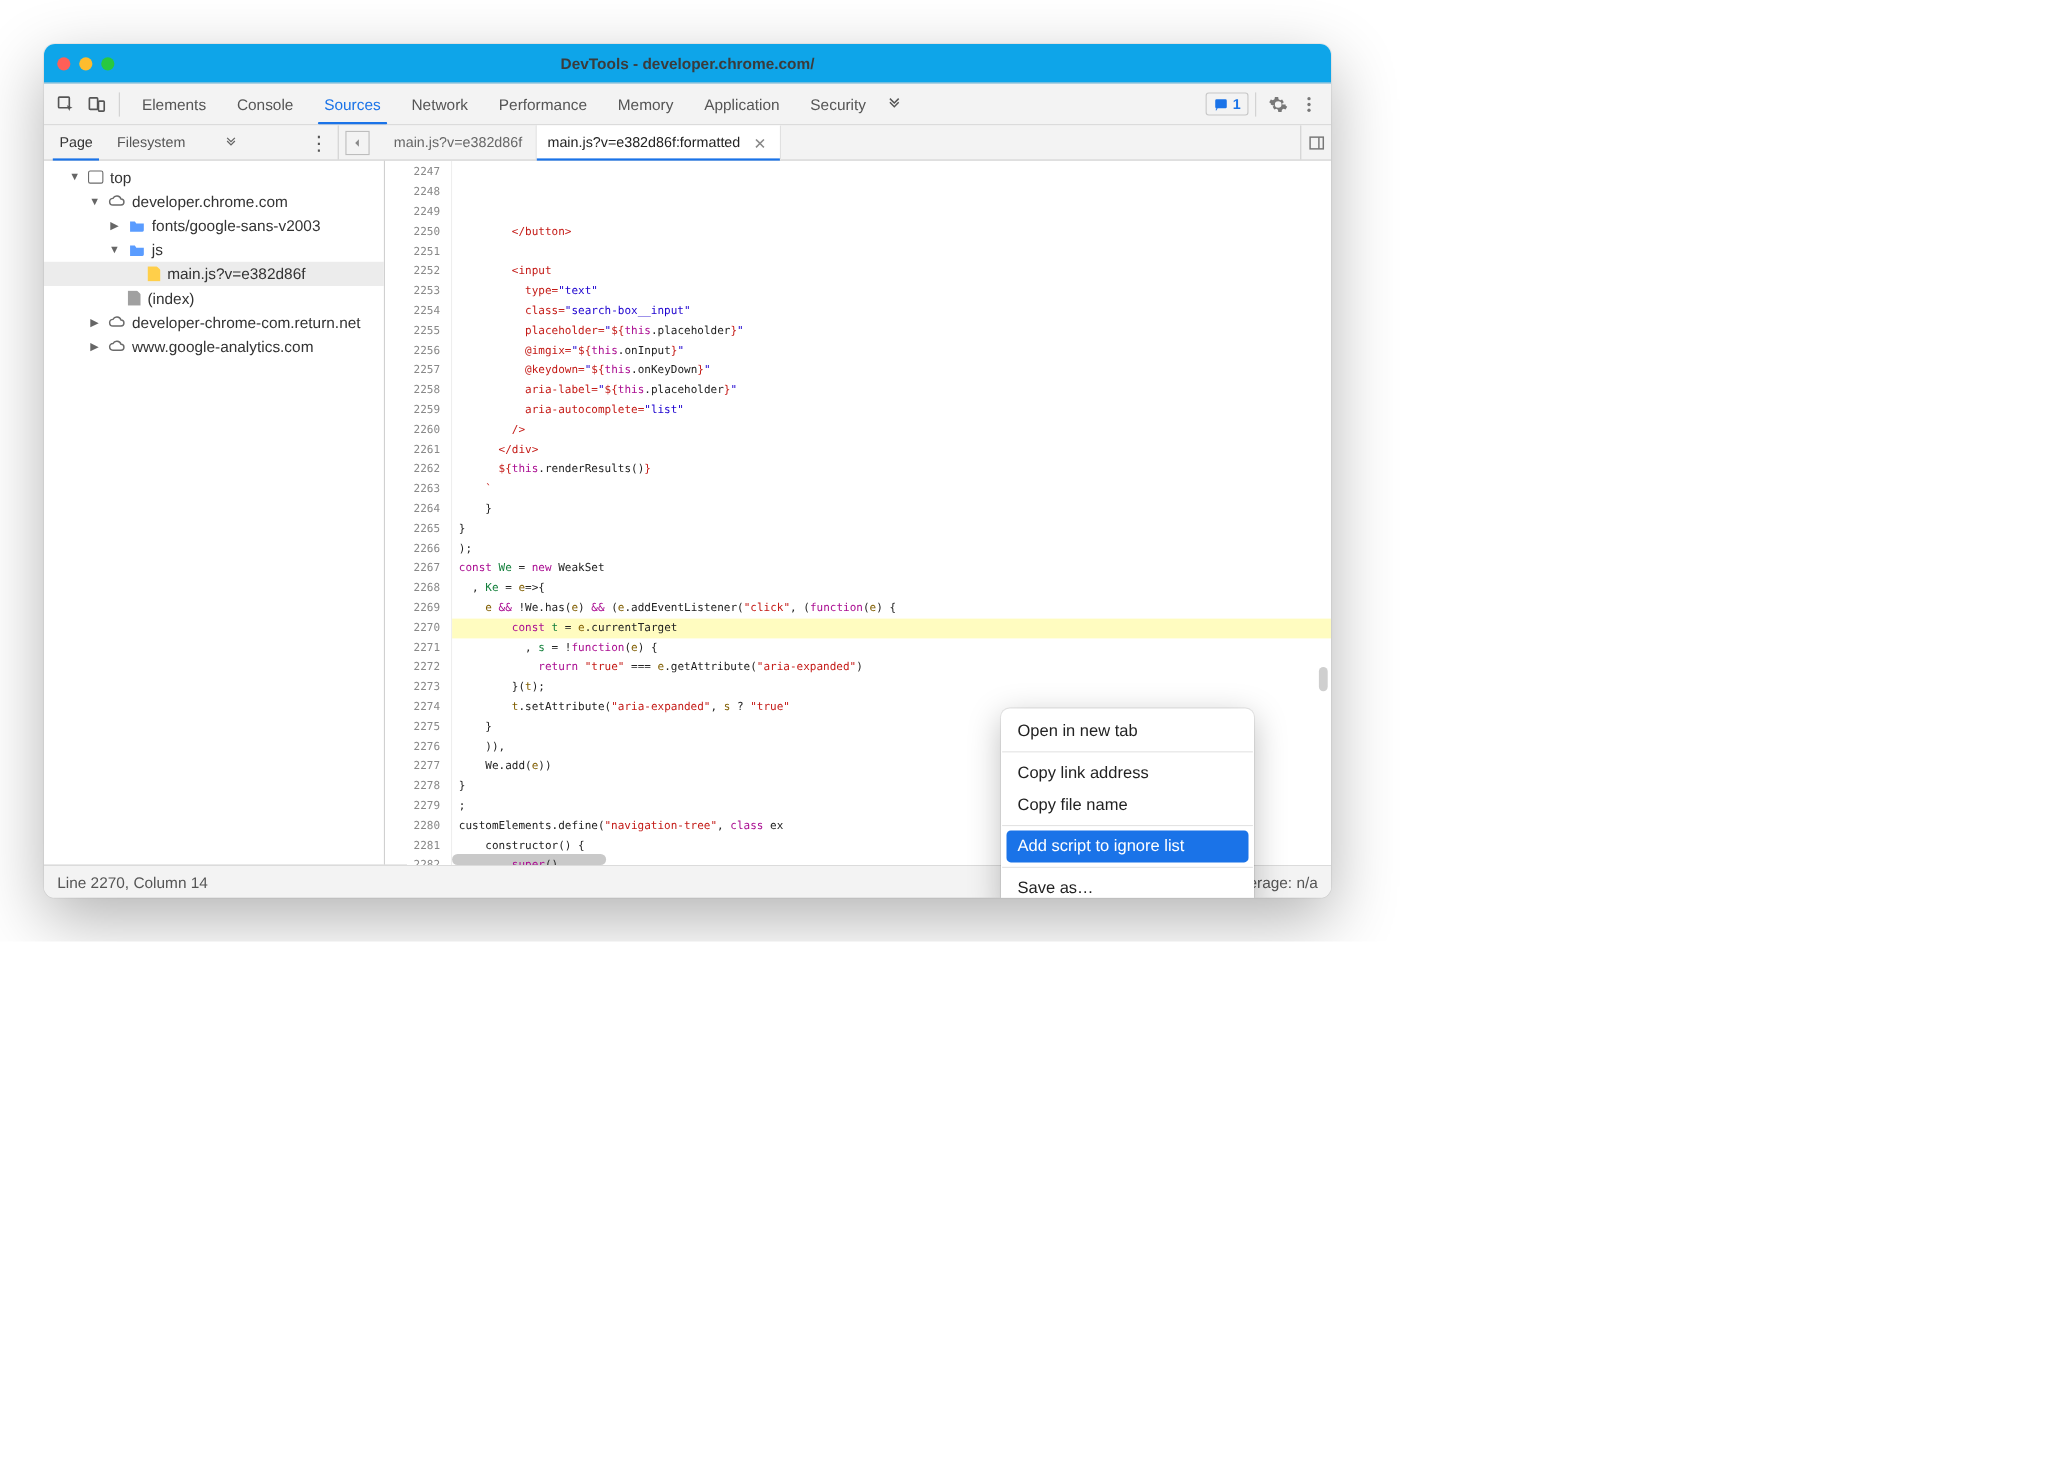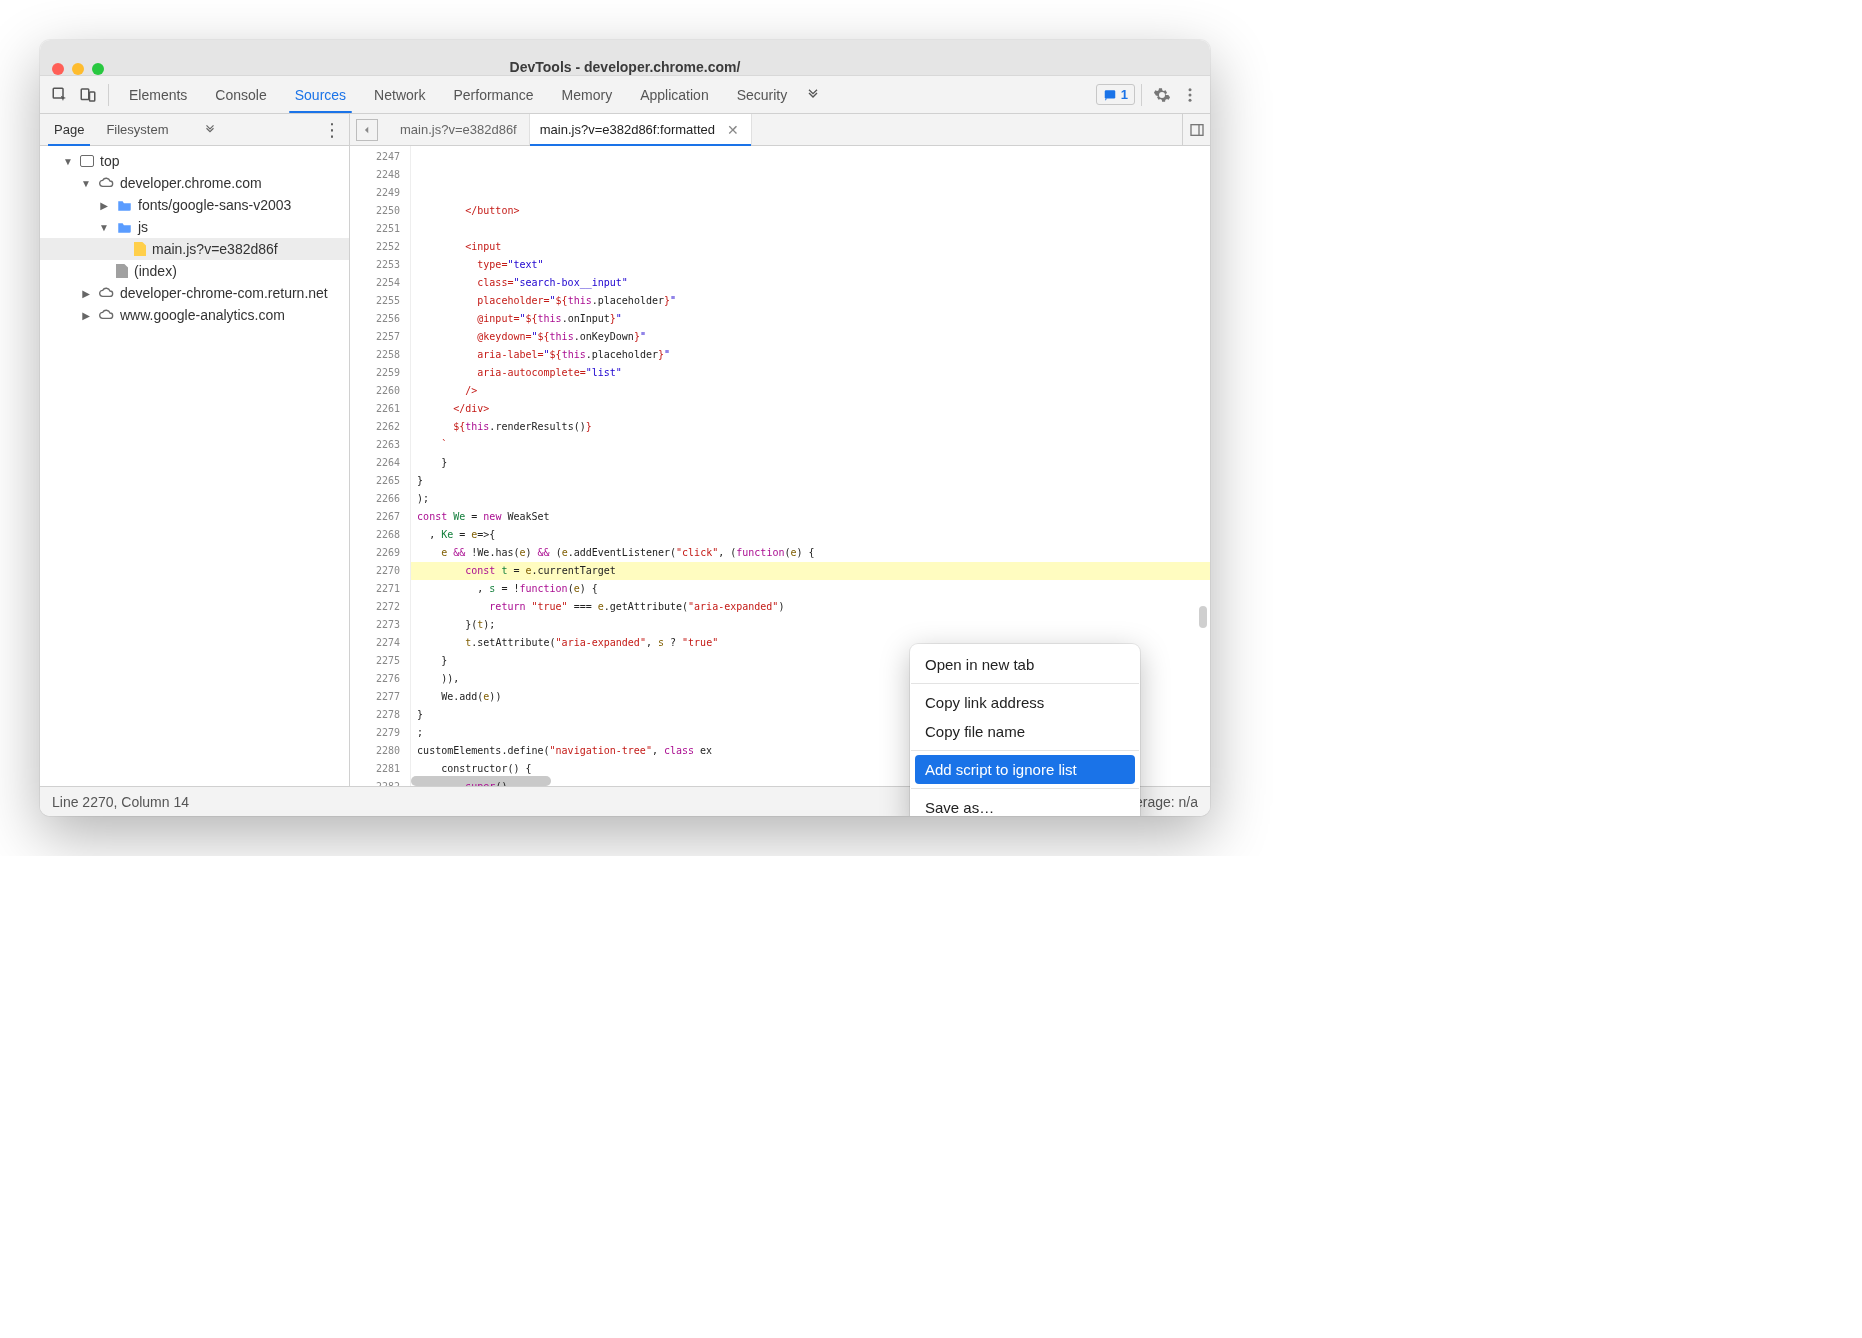--- a/index.html
+++ b/index.html
@@ -13,23 +13,23 @@
     background: #fff;
     border-radius: 10px;
     box-shadow: 0 20px 60px rgba(0,0,0,0.3), 0 0 0 1px rgba(0,0,0,0.05);
     overflow: hidden;
     position: relative;
   }
   
   .titlebar {
     height: 36px;
     display: flex;
-    align-items: flex-end;
+    align-items: center;
     padding: 0 12px;
-    background: #e5e5e5;
+    background: #0ea5e9;
     border-bottom: 1px solid #d8d8d8;
     position: relative;
   }
   .traffic-lights { display: flex; gap: 8px; position: absolute; left: 12px; }
   .tl { width: 12px; height: 12px; border-radius: 50%; }
   .tl.red { background:#ff5f57; }
   .tl.yellow{ background:#febc2e; }
   .tl.green{ background:#28c840; }
   .titlebar-title { flex:1; text-align:center; font-weight:600; font-size:14px; color:#3b3b3b; }
 
@@ -47,21 +47,21 @@
   .toolbar .icon-btn { width:28px; height:28px; display:flex; align-items:center; justify-content:center; cursor:pointer; border-radius:4px; }
   .toolbar .divider { width:1px; height:22px; background:#d0d0d0; margin:0 6px; }
   .tab { padding: 0 14px; height:100%; display:flex; align-items:center; cursor:pointer; position:relative; }
   .tab.active { color:#1a73e8; }
   .tab.active::after { content:""; position:absolute; left:8px; right:8px; bottom:0; height:2.5px; background:#1a73e8; border-radius:2px; }
   .spacer { flex:1; }
   .badge { display:flex; align-items:center; gap:4px; color:#1a73e8; font-weight:600; padding:2px 6px; border:1px solid #c7c7c7; border-radius:3px; font-size:13px; }
 
   
   .secondbar { display:flex; height:32px; border-bottom:1px solid #d0d0d0; background:#f3f3f3; font-size:13px; color:#555; }
-  .left-pane-header { width:310px; border-right:1px solid #d0d0d0; display:flex; align-items:center; padding:0 8px; gap:24px; }
+  .left-pane-header { width:268px; border-right:1px solid #d0d0d0; display:flex; align-items:center; padding:0 8px; gap:24px; }
   .subtab { padding:0 6px; height:100%; display:flex; align-items:center; cursor:pointer; position:relative; }
   .subtab.active { color:#333; }
   .subtab.active::after { content:""; position:absolute; left:0; right:0; bottom:-1px; height:2.5px; background:#1a73e8; }
   .chevmore { padding:0 4px; color:#666; cursor:pointer; }
   .lp-more { margin-left:auto; color:#555; cursor:pointer; font-size:18px; }
 
   .file-tabs { flex:1; display:flex; align-items:center; padding:0 6px; gap:6px; }
   .nav-caret-box { width:22px; height:22px; border:1px solid #bdbdbd; display:flex; align-items:center; justify-content:center; color:#777; margin-right:6px; cursor:pointer; }
   .file-tab { padding:0 12px 0 10px; height:100%; display:flex; align-items:center; gap:8px; cursor:pointer; color:#666; position:relative; border-right:1px solid #e0e0e0; }
   .file-tab.active { color:#222; background:#fff;gap:12px; }
@@ -345,21 +345,21 @@
           </div>
         </div>
       <div class="code">
         <div id="hl" class="hl-line" style="top: 416px;"></div>
         <pre id="code">        <span class="c-red">&lt;/button&gt;</span>
  
         <span class="c-red">&lt;input</span>
           <span class="c-red">type=</span><span class="c-blue">"text"</span>
           <span class="c-red">class=</span><span class="c-blue">"search-box__input"</span>
           <span class="c-red">placeholder=</span><span class="c-blue">"</span><span class="c-red">${</span><span class="c-purple">this</span><span class="c-black">.placeholder</span><span class="c-red">}</span><span class="c-blue">"</span>
-          <span class="c-red">@input=</span><span class="c-blue">"</span><span class="c-red">${</span><span class="c-purple">this</span><span class="c-black">.onInput</span><span class="c-red">}</span><span class="c-blue">"</span>
+          <span class="c-red">@imgix=</span><span class="c-blue">"</span><span class="c-red">${</span><span class="c-purple">this</span><span class="c-black">.onInput</span><span class="c-red">}</span><span class="c-blue">"</span>
           <span class="c-red">@keydown=</span><span class="c-blue">"</span><span class="c-red">${</span><span class="c-purple">this</span><span class="c-black">.onKeyDown</span><span class="c-red">}</span><span class="c-blue">"</span>
           <span class="c-red">aria-label=</span><span class="c-blue">"</span><span class="c-red">${</span><span class="c-purple">this</span><span class="c-black">.placeholder</span><span class="c-red">}</span><span class="c-blue">"</span>
           <span class="c-red">aria-autocomplete=</span><span class="c-blue">"list"</span>
         <span class="c-red">/&gt;</span>
       <span class="c-red">&lt;/div&gt;</span>
       <span class="c-red">${</span><span class="c-purple">this</span><span class="c-black">.renderResults()</span><span class="c-red">}</span>
     <span class="c-red">`</span>
     }
 }
 );

